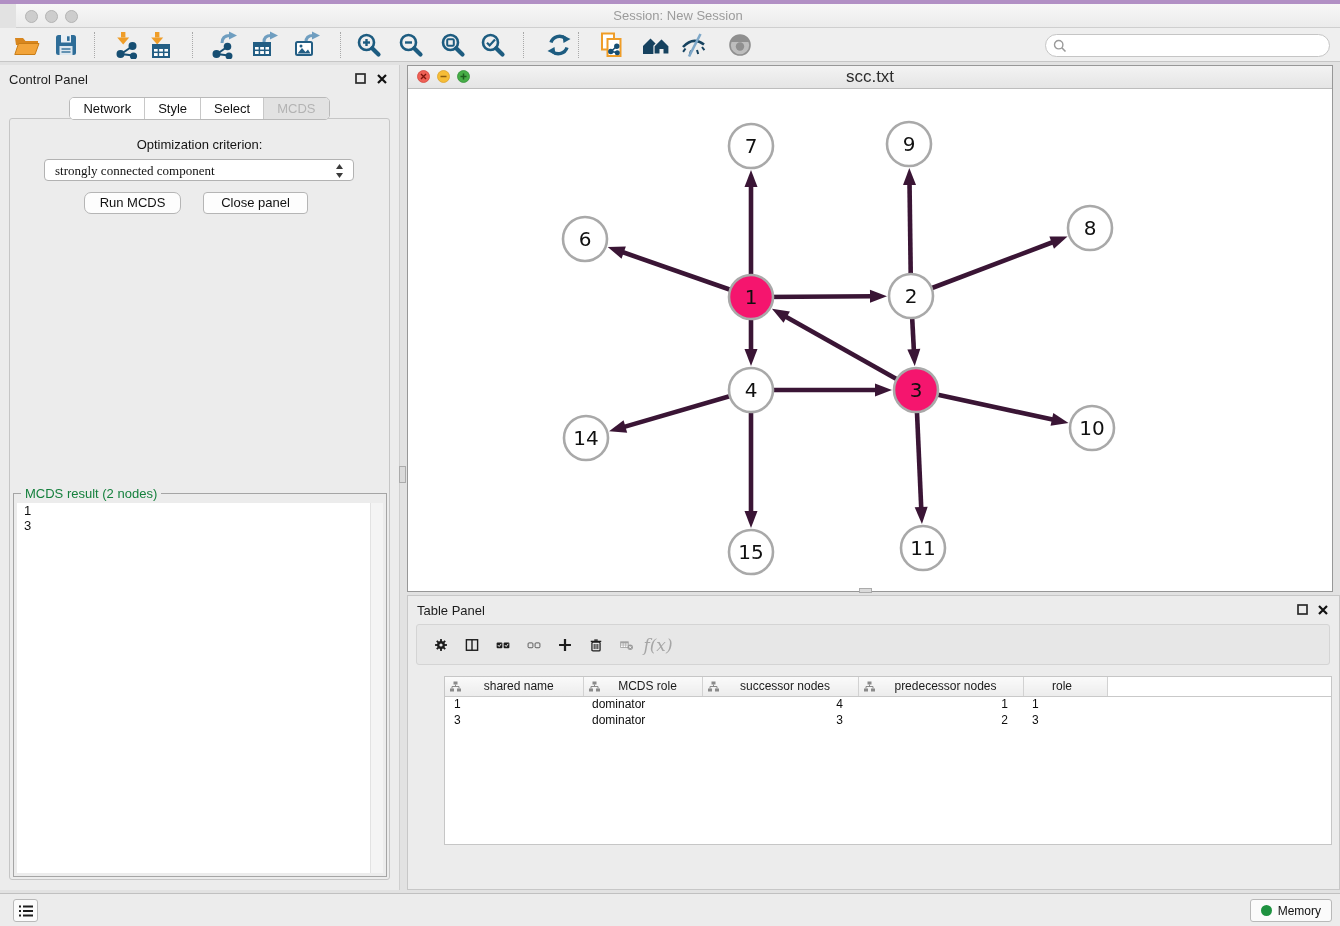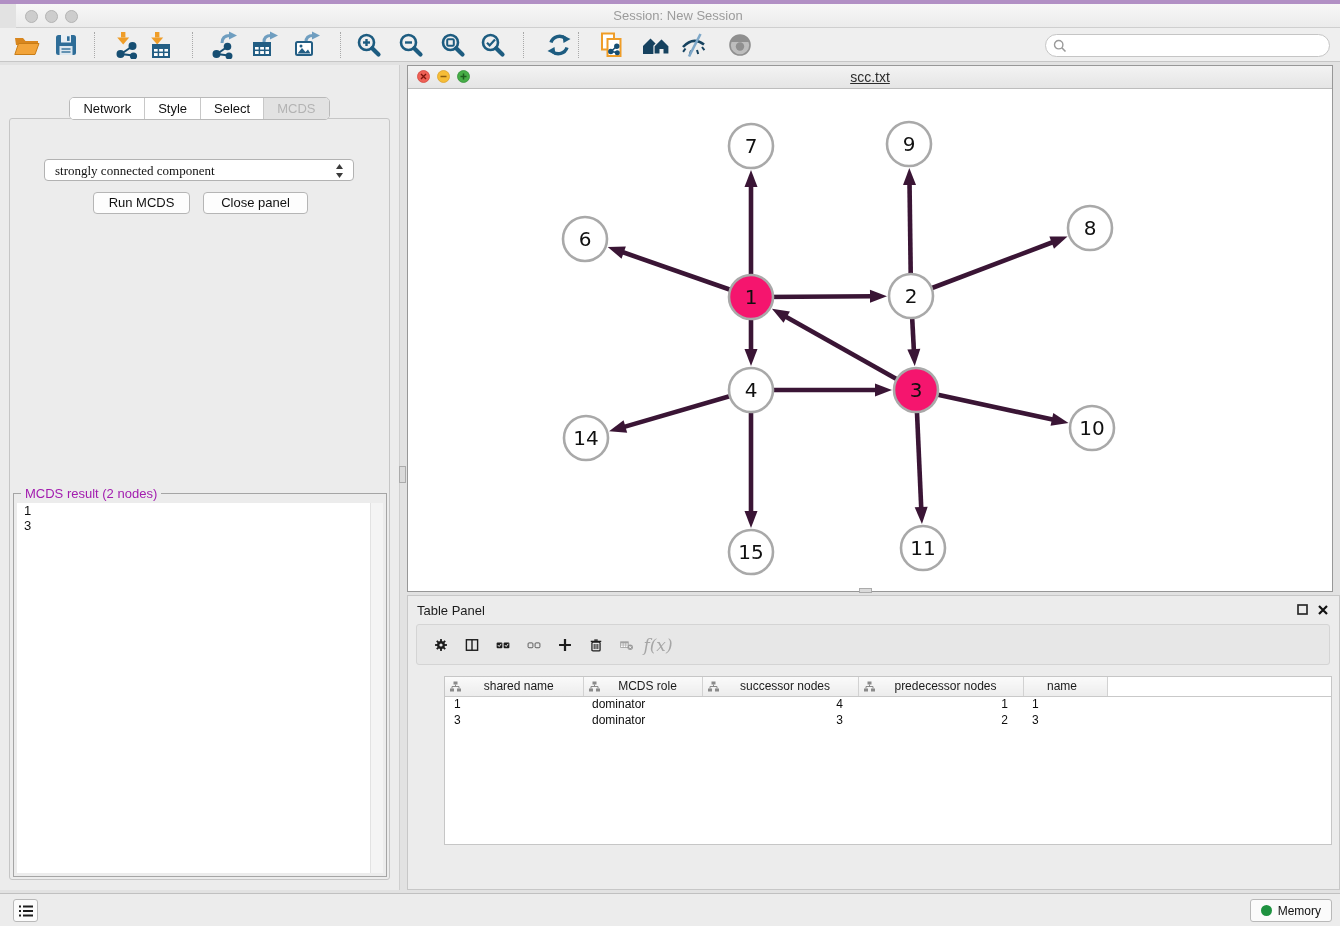--- a/index.html
+++ b/index.html
@@ -39,38 +39,38 @@
   .cp-tabs { position:absolute; top:32px; left:0; right:0; display:flex; justify-content:center; z-index:2; }
   .cp-box { position:absolute; top:53px; left:9px; right:9px; bottom:10px;
     border:1px solid #c6c6c6; border-radius:3px; }
   .opt-label { position:absolute; top:72px; left:0; right:0; text-align:center; font-size:13px; color:#141414; }
   .dropdown { position:absolute; top:94px; left:44px; width:310px; height:22px; background:#fff;
     border:1px solid #b2b2b2; border-radius:4px; cursor:pointer; }
   .dropdown .val { position:absolute; left:10px; top:3px; font-size:13px; color:#111;font-family:Liberation Serif, serif; }
   .dropdown .chevrons { position:absolute; right:9px; top:3px; }
   .cp-btn { position:absolute; top:127px; height:22px; background:#fdfdfd; border:1px solid #b5b5b5;
     border-radius:4px; font-size:13px; color:#111; text-align:center; line-height:20px; cursor:pointer; }
-  .btn-run { left:93px; width:97px; }
+  .btn-run { left:84px; width:97px;border-radius:7px; }
   .btn-closepanel { left:203px; width:105px; }
   .result-fieldset { position:absolute; left:13px; top:428px; width:374px; height:384px;
     border:1px solid #a5a5a5; }
   .result-legend { position:absolute; top:-8px; left:7px; background:#ececec; padding:0 4px;
-    font-size:13px; color:#a21caf; }
+    font-size:13px; color:#15803d; }
   .result-area { position:absolute; top:9px; left:3px; right:3px; bottom:3px; background:#fff; }
   .result-scroll { position:absolute; top:0; right:0; bottom:0; width:13px; background:#f4f4f4; border-left:1px solid #e2e2e2; }
   .result-line { font-size:13px; color:#111; line-height:15px; padding-left:7px; }
   .result-area .result-line:first-child { padding-top:3px; }
 
   
   .network-window { position:absolute; left:407px; top:65px; width:926px; height:527px;
     background:#fff; border:1px solid #979797; }
   .nw-titlebar { position:absolute; top:0; left:0; right:0; height:23px;
     background:linear-gradient(#f3f3f3,#e5e5e5); border-bottom:1px solid #bdbdbd; }
   .nw-lights { position:absolute; left:9px; top:4px; display:flex; gap:7px; }
-  .nw-title { text-align:center; line-height:22px; font-size:14px; color:#2d2d2d;text-decoration:underline; }
+  .nw-title { text-align:center; line-height:22px; font-size:17px; color:#2d2d2d; }
   .nw-canvas { position:absolute; top:23px; left:0; right:0; bottom:0; background:#fff; overflow:hidden; }
 
   
   .table-panel { position:absolute; left:407px; top:595px; width:933px; height:295px;
     background:#ececec; border:1px solid #c7c7c7;padding-left:16px; }
   .tp-header { position:absolute; top:0; left:0; right:0; height:26px; }
   .tp-float { right:29px; } .tp-close { right:9px; }
   .tp-toolbar { position:absolute; top:28px; left:8px; right:9px; height:41px;
     background:#e7e7e7; border:1px solid #d4d4d4; border-radius:3px;
     display:flex; align-items:center; gap:17px; padding-left:17px; }
@@ -279,29 +279,43 @@
     <div class="searchbox">
       <svg width="14" height="14" viewBox="0 0 14 14">
         <circle cx="5.7" cy="5.7" r="4.2" stroke="#9a9a9a" stroke-width="1.4" fill="none"></circle>
         <line x1="8.8" y1="8.8" x2="12.5" y2="12.5" stroke="#9a9a9a" stroke-width="1.6"></line>
       </svg>
       <input type="text" placeholder="" style="">
     </div>
   </div>
 
   <div class="control-panel">
+    <div class="cp-header">
+      <span class="panel-title">Control Panel</span>
+      <span class="win-btn cp-float">
+        <svg width="14" height="14" viewBox="0 0 14 14">
+            <rect x="2" y="2" width="9" height="9" fill="none" stroke="#2b2b2b" stroke-width="1.7"></rect>
+          </svg>
+      </span>
+      <span class="win-btn cp-close">
+        <svg width="14" height="14" viewBox="0 0 14 14">
+            <path d="M3 3 L11 11 M11 3 L3 11" stroke="#111" stroke-width="2.2"></path>
+          </svg>
+      </span>
+    </div>
     <div class="cp-tabs">
       <div class="tab-group" id="cp-tab-group">
           <div class="tab">Network</div>
           <div class="tab">Style</div>
           <div class="tab">Select</div>
           <div class="tab active">MCDS</div>
         </div>
     </div>
     <div class="cp-box"></div>
+    <div class="opt-label">Optimization criterion:</div>
     <div class="dropdown">
       <span class="val">strongly connected component</span>
       <span class="chevrons">
         <svg width="9" height="16" viewBox="0 0 9 16">
           <path d="M4.5 1 L8 6 H1 Z" fill="#3a3a3a"></path>
           <path d="M4.5 15 L1 10 H8 Z" fill="#3a3a3a"></path>
         </svg>
       </span>
     </div>
     <div class="cp-btn btn-run">Run MCDS</div>
@@ -558,21 +572,21 @@
                         <rect x="7" y="7.5" width="4" height="3"></rect>
                       </g>
                       <path d="M5.5 3.5 v2 M2 7.5 v-2 h7 v2" stroke="#8a8a8a" stroke-width="1" fill="none"></path>
                     </svg>
                   </span>
                   <span class="hlabel">predecessor nodes</span>
                 </div>
               </th>
               <th>
                 <div class="hwrap">
-                  <span class="hlabel">name</span>
+                  <span class="hlabel">role</span>
                 </div>
               </th>
               <th class="filler"></th>
             </tr>
           </thead>
         <tbody id="table-body">
             <tr>
               <td class="al">1</td>
               <td class="al">dominator</td>
               <td class="ar">4</td>

